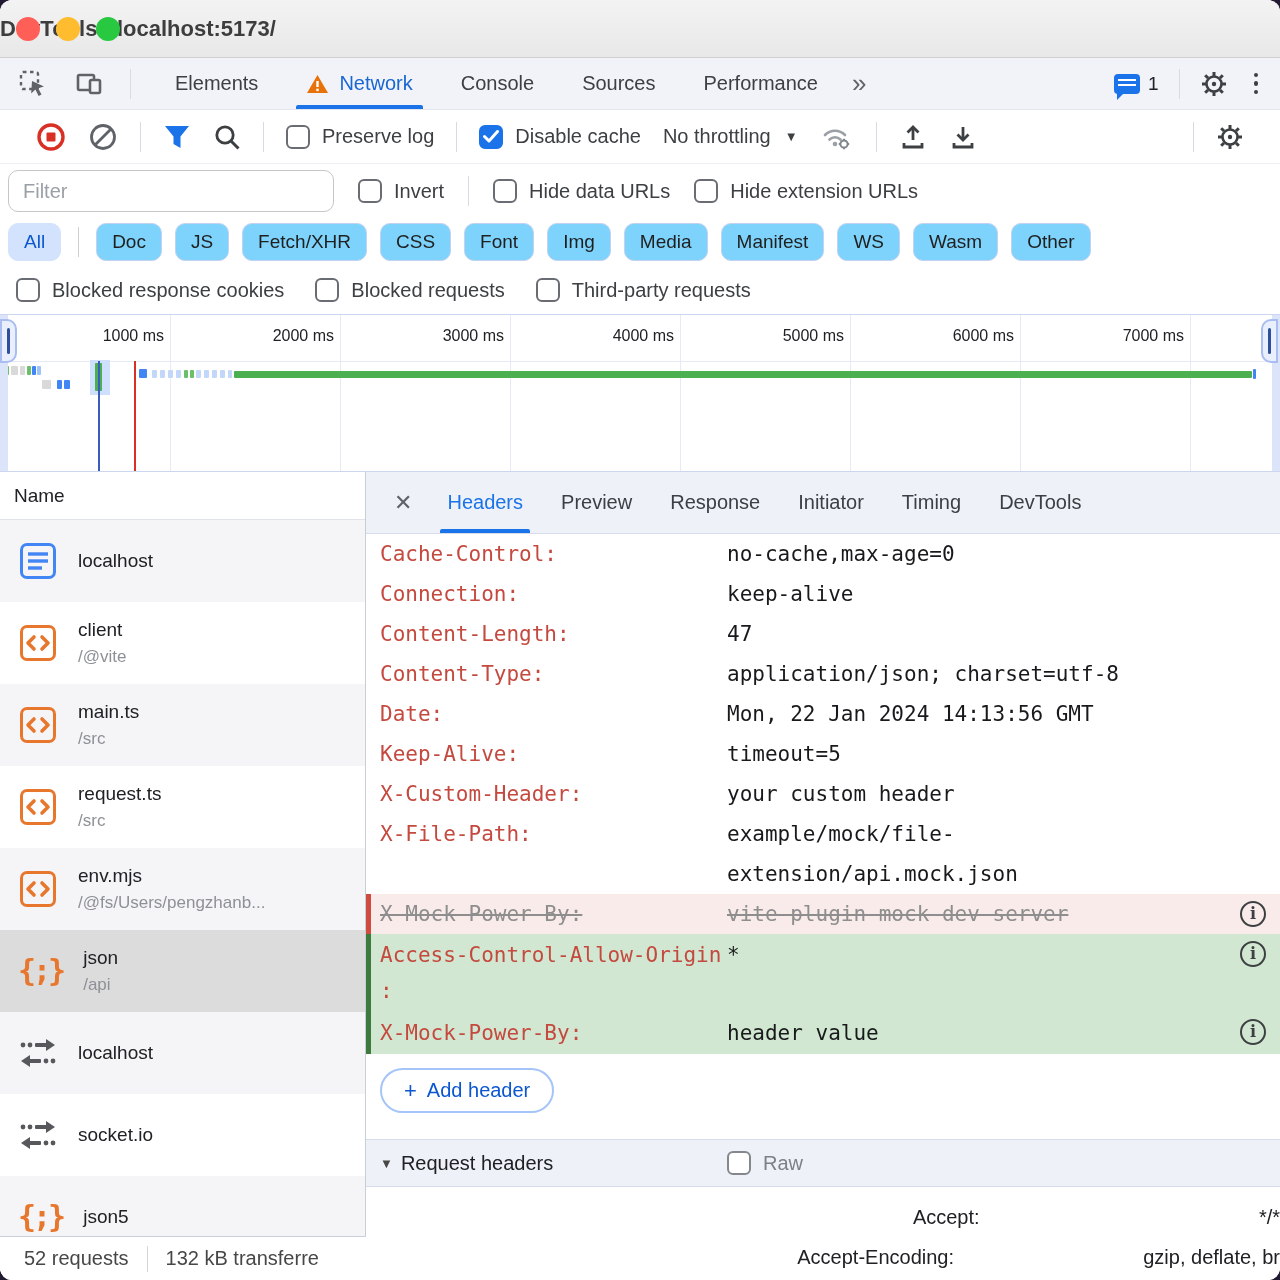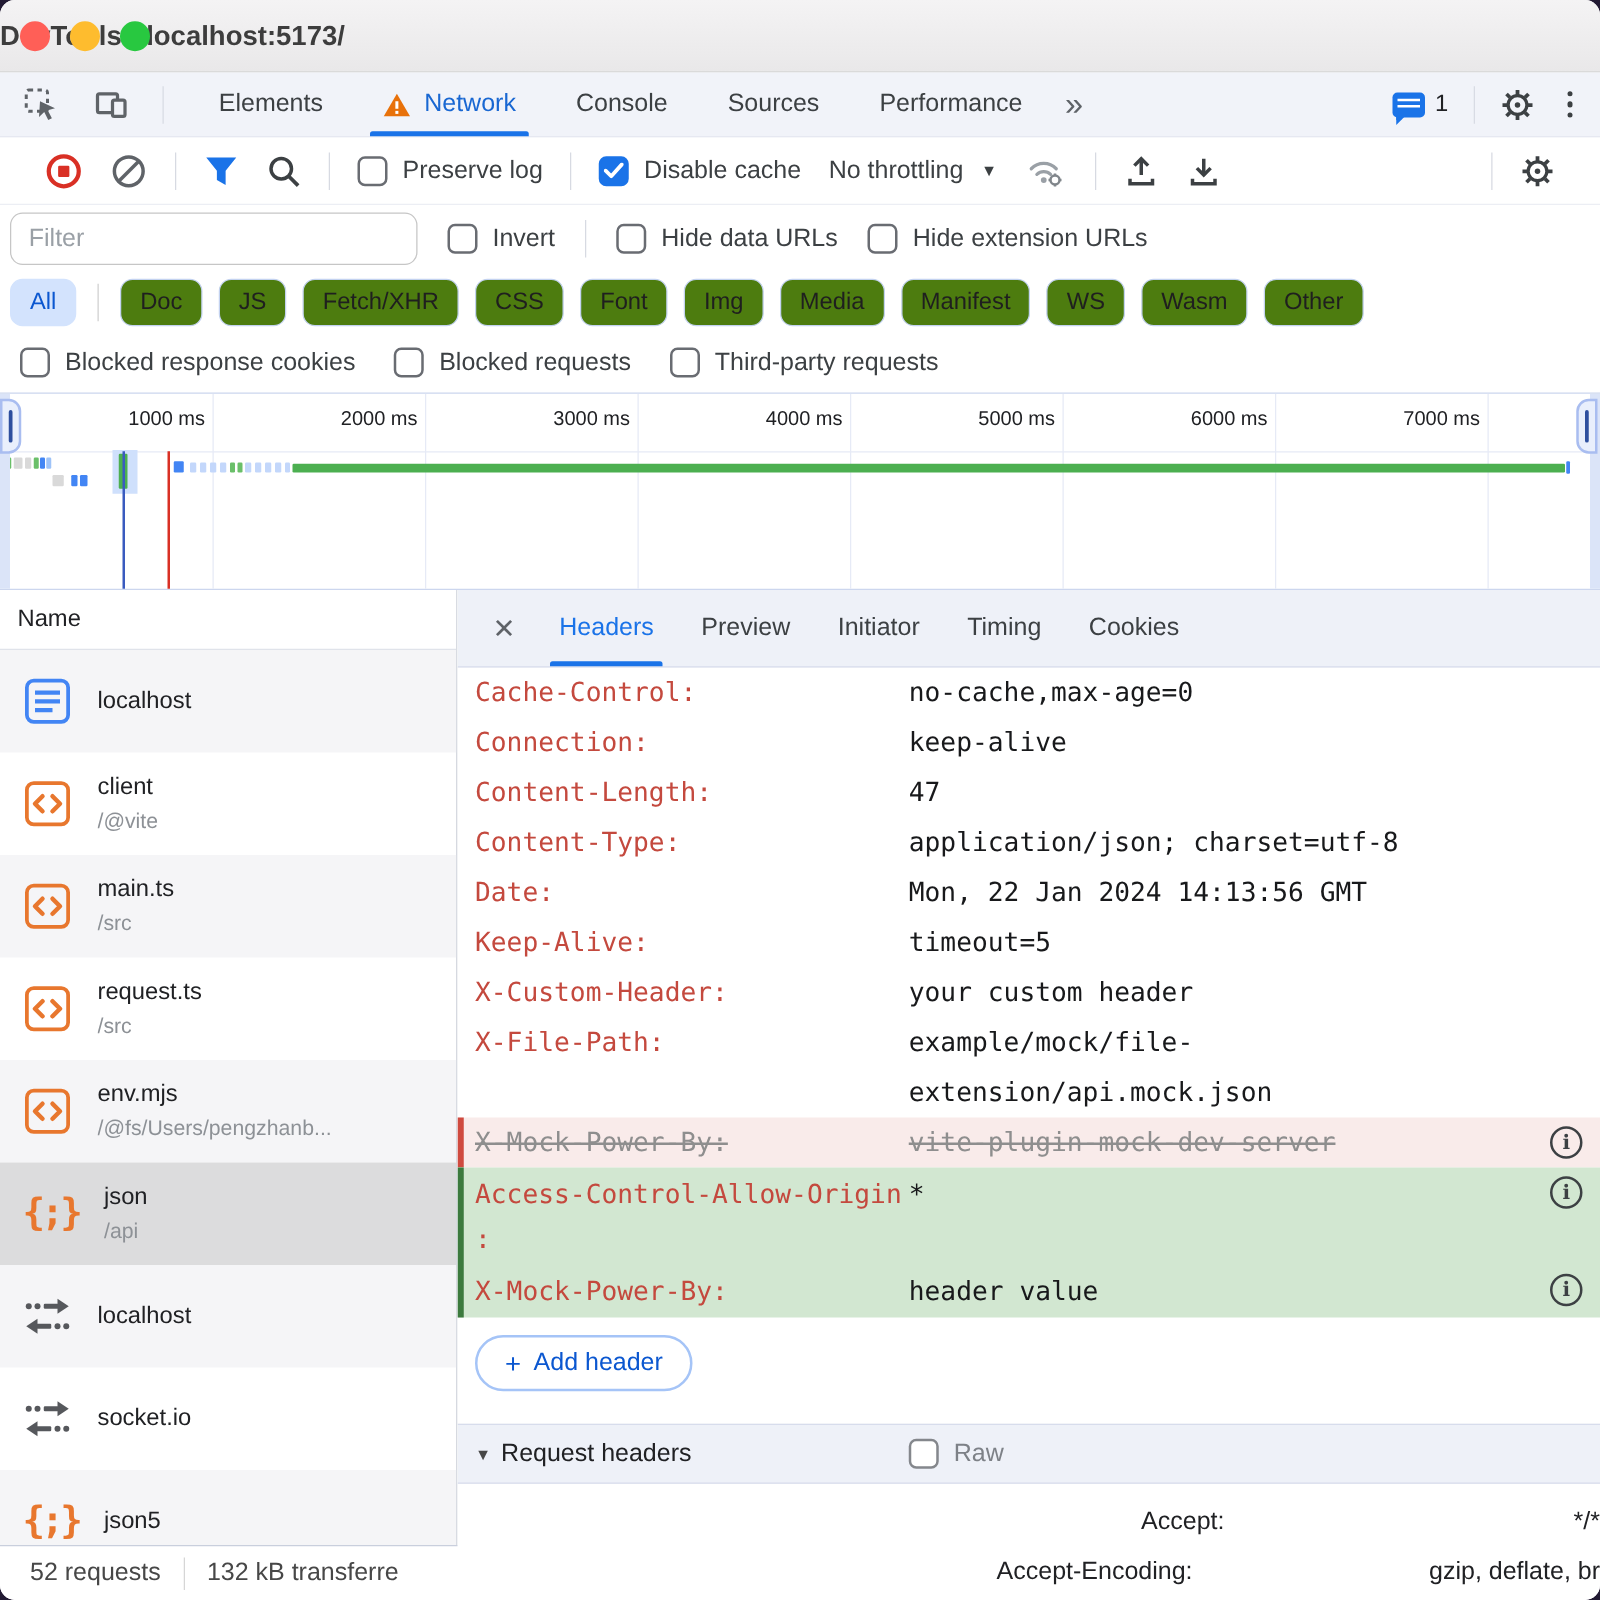--- a/index.html
+++ b/index.html
@@ -38,21 +38,21 @@
   .cbox.checked{background:#1a73e8;border-color:#1a73e8;}
   .throttle{display:flex;align-items:center;gap:14px;font-size:20px;color:#3c4043;}
   .caret{font-size:13px;color:#3c4043;}
   .icon-btn{display:flex;align-items:center;justify-content:center;flex:0 0 auto;}
 
   
   .filterrow{position:absolute;left:0;top:164px;width:1280px;height:54px;display:flex;align-items:center;gap:24px;padding:0 8px;background:#fff;}
   .filter-input{width:326px;height:42px;border:1.5px solid #c6c6c6;border-radius:10px;font-size:20px;padding:0 14px;color:#202124;outline:none;font-family:"Liberation Sans",sans-serif;}
   .filter-input::placeholder{color:#9aa0a6;}
   .chiprow{position:absolute;left:0;top:218px;width:1280px;height:48px;display:flex;align-items:center;gap:13px;padding:0 8px;background:#fff;}
-  .chip{border:1.5px solid #c3d2f0;border-radius:10px;background:#4d7c0f;color:#1f1f1f;font-size:19px;padding:7px 15px;white-space:nowrap;}
+  .chip{border:1.5px solid #c3d2f0;border-radius:10px;background:#7dd3fc;color:#1f1f1f;font-size:19px;padding:7px 15px;white-space:nowrap;}
   .chip.selected{background:#d3e3fd;border-color:#d3e3fd;color:#0b57d0;}
   .chip-sep{width:1px;height:30px;background:#cfcfcf;margin:0 4px;}
   .blockedrow{position:absolute;left:0;top:266px;width:1280px;height:48px;display:flex;align-items:center;gap:31px;padding:0 16px;background:#fff;}
 
   
   .overview{position:absolute;left:0;top:314px;width:1280px;height:158px;background:#fff;border-top:1px solid #ccd6ee;border-bottom:1px solid #ccd6ee;overflow:hidden;}
   .gridline{position:absolute;top:0;width:1px;height:158px;background:#e6eaf6;}
   .ruler-base{position:absolute;left:0;top:46px;width:1280px;height:1px;background:#e6eaf6;}
   .tick-label{position:absolute;top:12px;width:150px;text-align:right;font-size:16px;color:#202124;}
   .ov-mark{position:absolute;}
@@ -535,23 +535,24 @@
     <span class="sum-sep"></span>
     <span>132 kB transferre</span>
   </div>
 
   <div class="detailpane">
     <div class="detail-tabs">
       <span class="close-x">✕</span>
       <span id="detail-tabs-inner" style="display:flex;height:100%">
           <div class="dtab active">Headers</div>
           <div class="dtab">Preview</div>
+          <div class="dtab">Response</div>
           <div class="dtab">Initiator</div>
           <div class="dtab">Timing</div>
-          <div class="dtab">Cookies</div>
+          <div class="dtab">DevTools</div>
         </span>
     </div>
     <div id="detail-body"><div class="hdr-row">
           <div class="hdr-name">Cache-Control:</div>
           <div class="hdr-val">no-cache,max-age=0</div>
         </div><div class="hdr-row">
           <div class="hdr-name">Connection:</div>
           <div class="hdr-val">keep-alive</div>
         </div><div class="hdr-row">
           <div class="hdr-name">Content-Length:</div>

